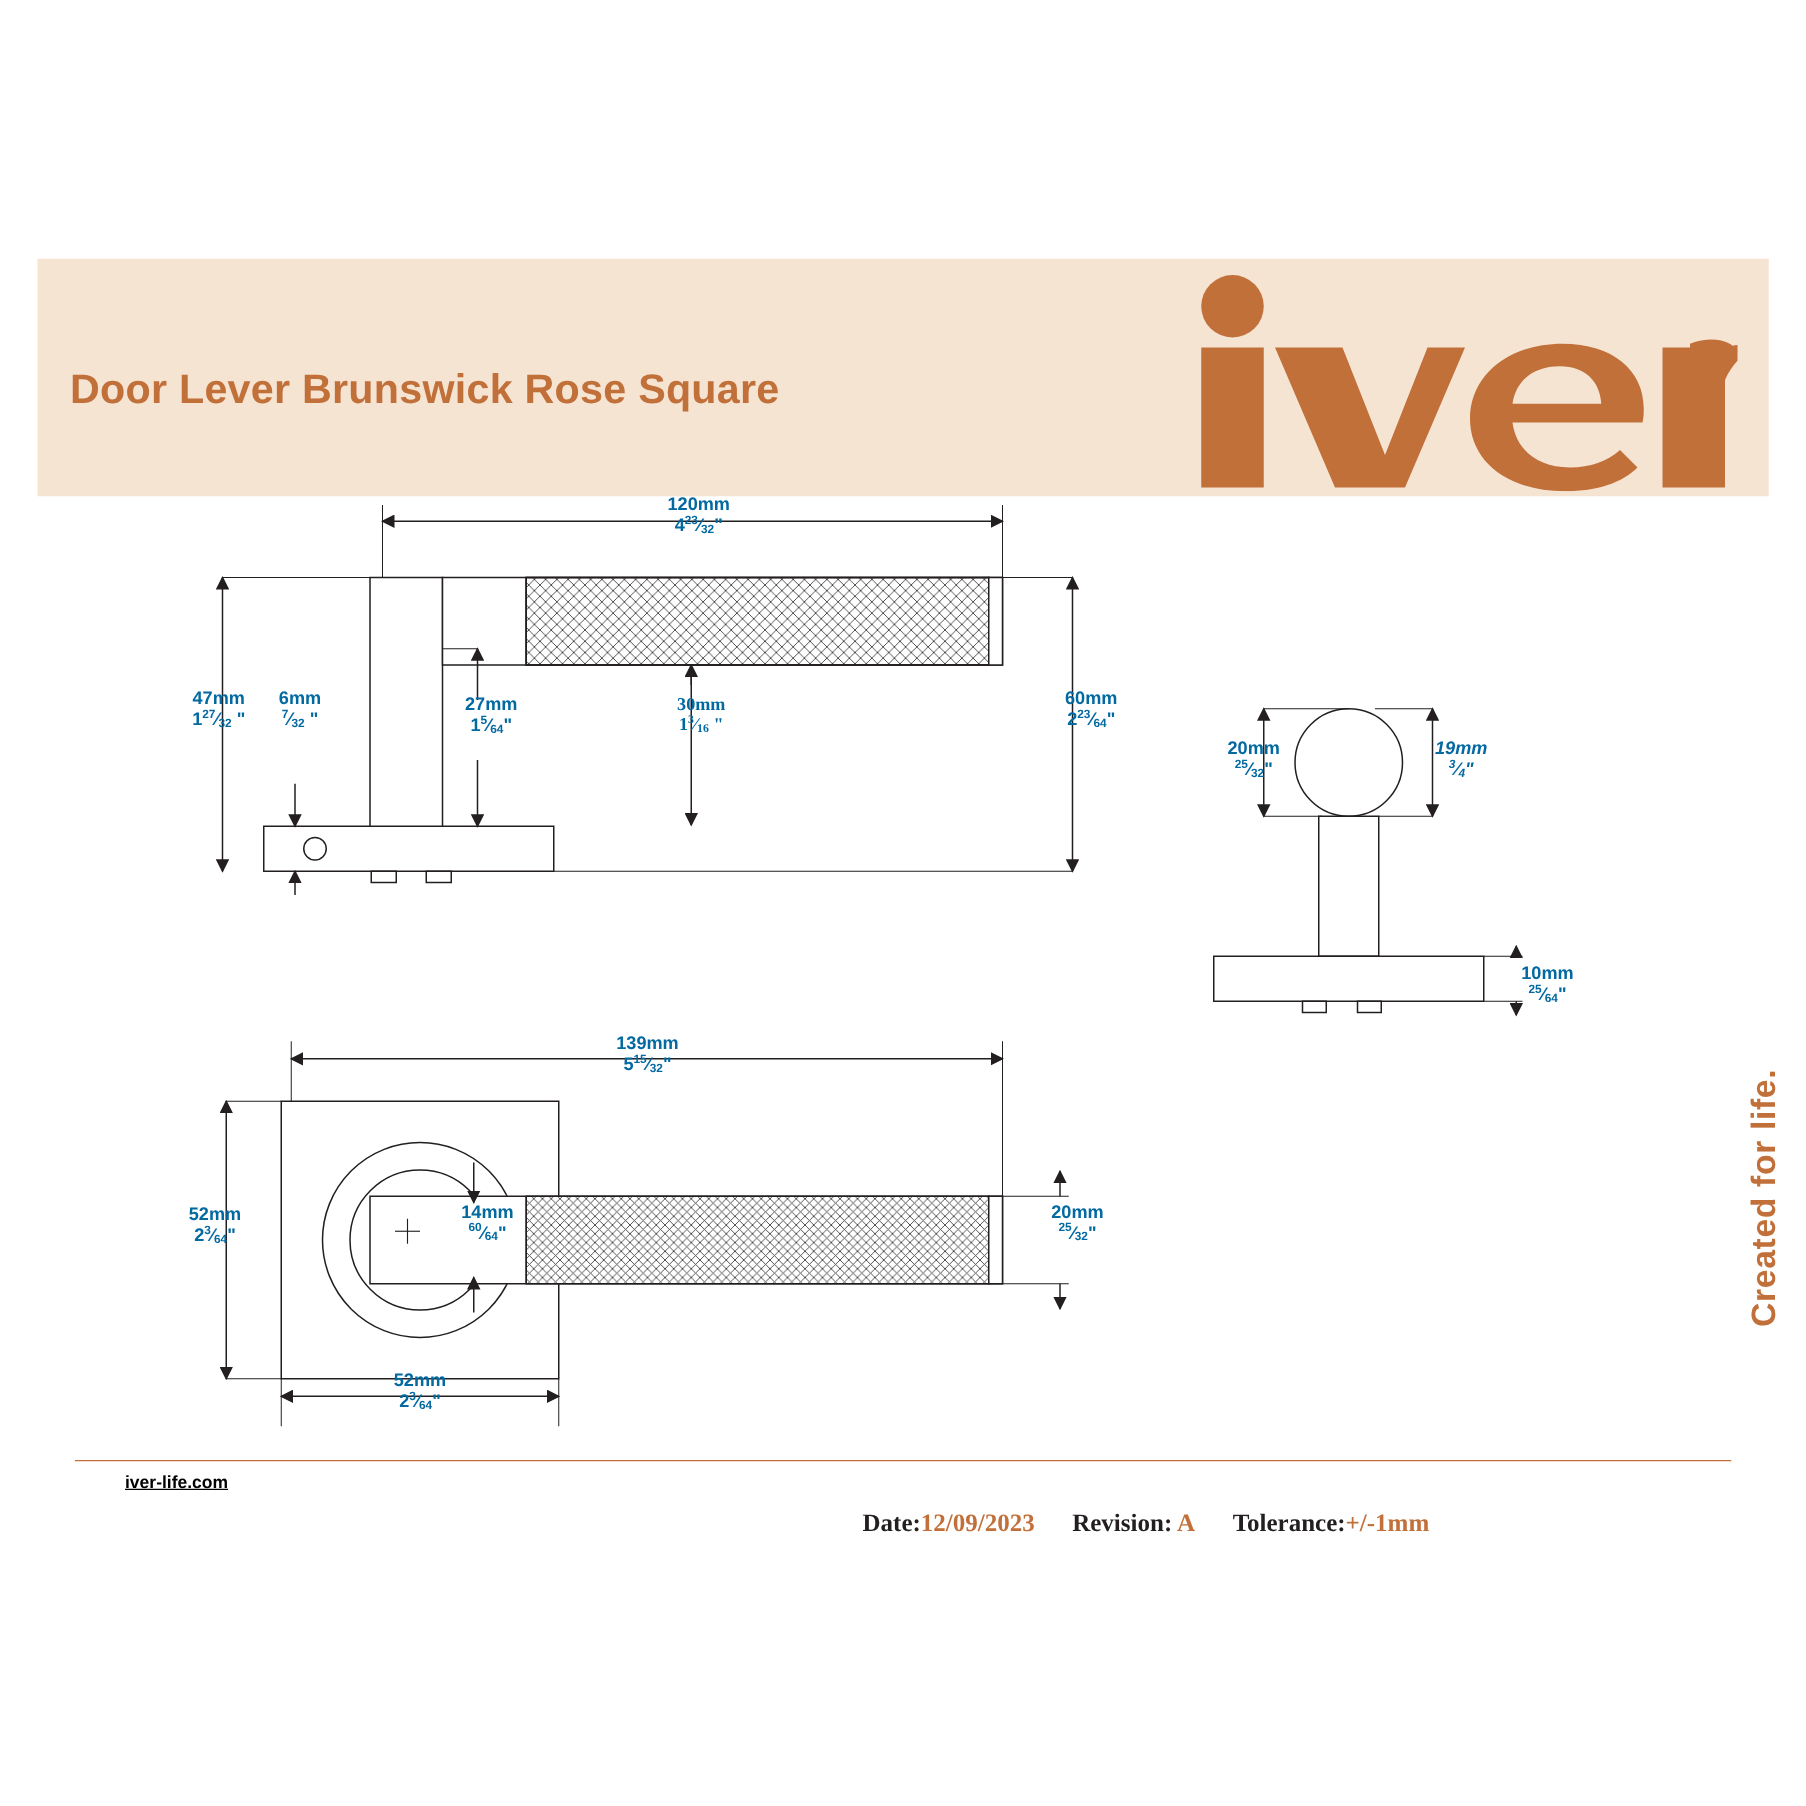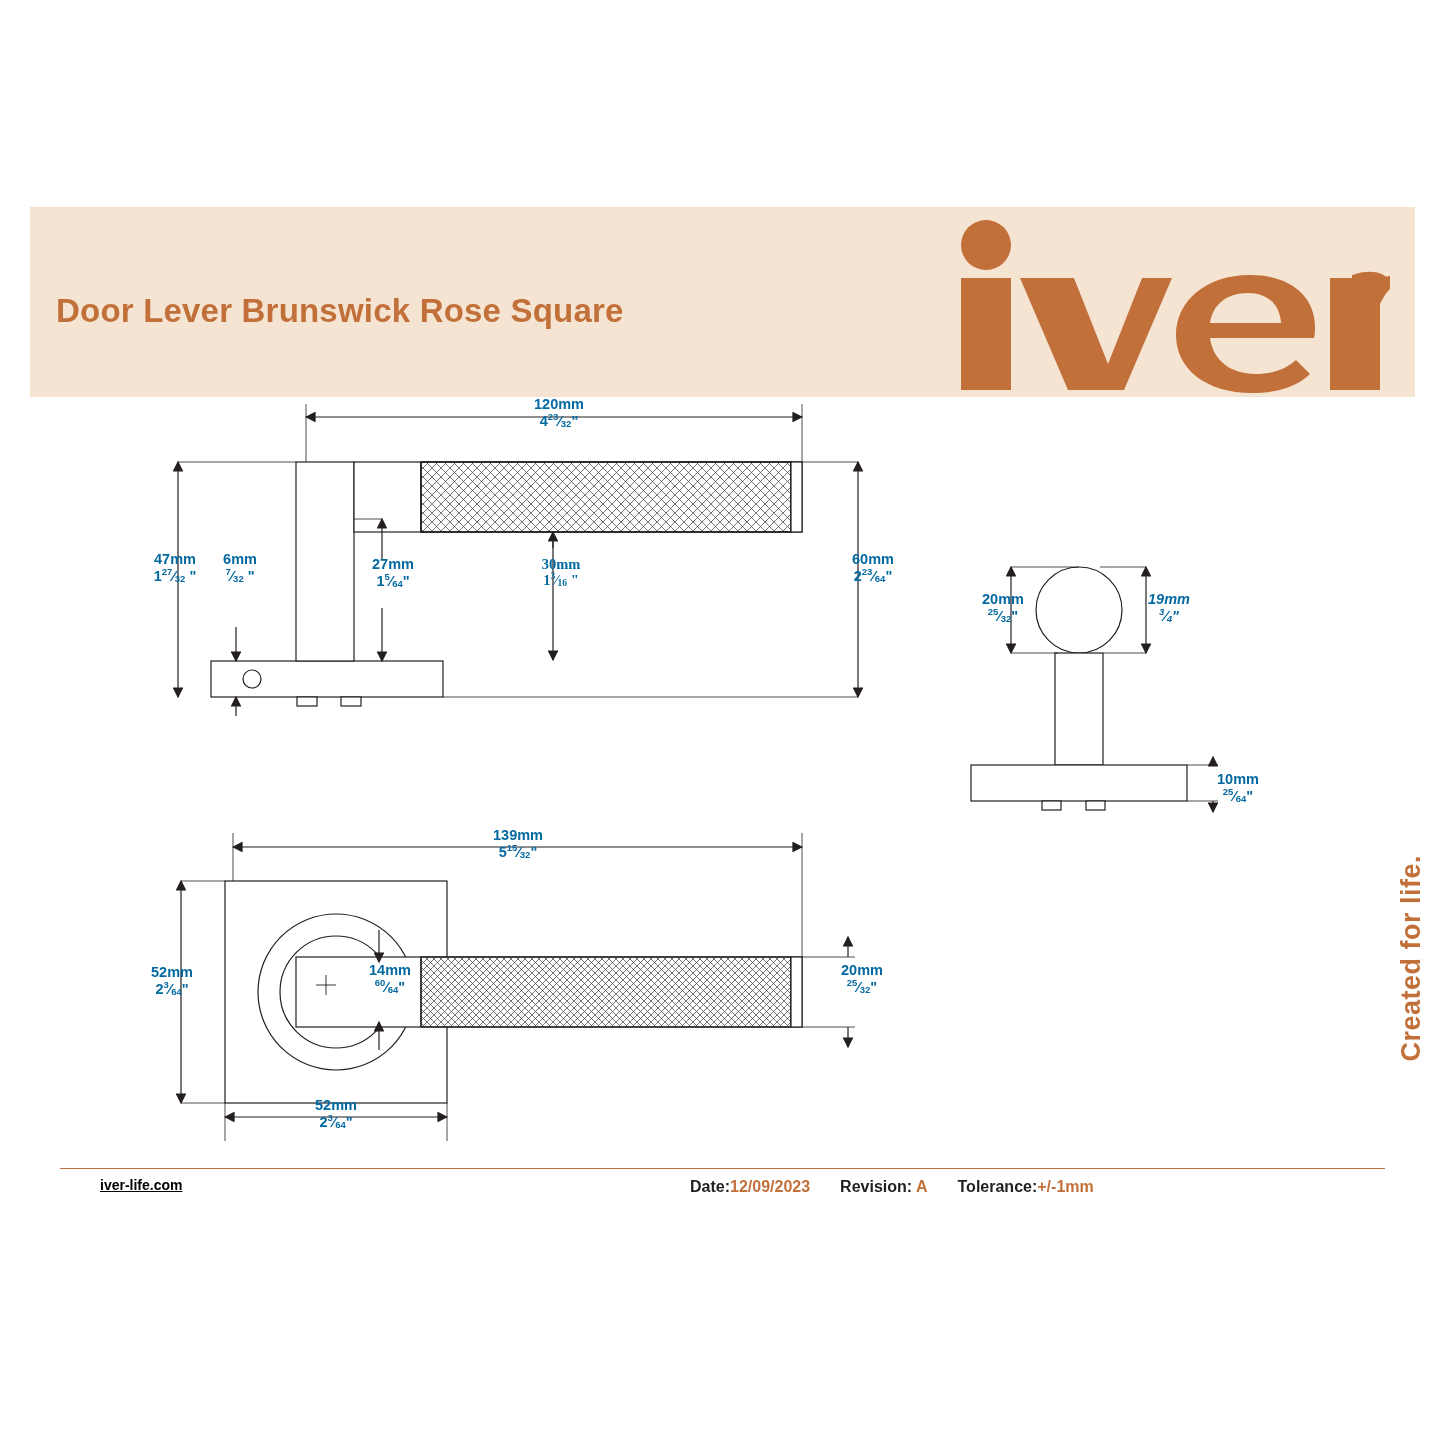--- a/index.html
+++ b/index.html
@@ -39,23 +39,24 @@
   
   .footer-rule{
     position:absolute; left:60px; top:1168px; width:1325px; height:1px;
     background:#c2703a;
   }
   .footer-site{
     position:absolute; left:68px; top:1177px;
     font-size:14px; font-weight:bold; color:#000000;margin-left:32px;
   }
   .footer-meta{
-    position:absolute; left:690px; top:1178px;
-    font-size:16px; font-weight:bold; color:#231f20;
+    position:absolute; left:690px; top:1208px;
+    font-size:20px; font-weight:bold; color:#231f20;
     white-space:nowrap;
+    font-family:Liberation Serif, serif;
   }
   .footer-meta .v{ color:#c2703a; }
   .footer-meta .gap{ display:inline-block; width:30px; }
 
   
   .drawing{
     position:absolute; left:0; top:0; width:1445px; height:1445px;
     pointer-events:none;
   }
   .drawing svg{ display:block; }

